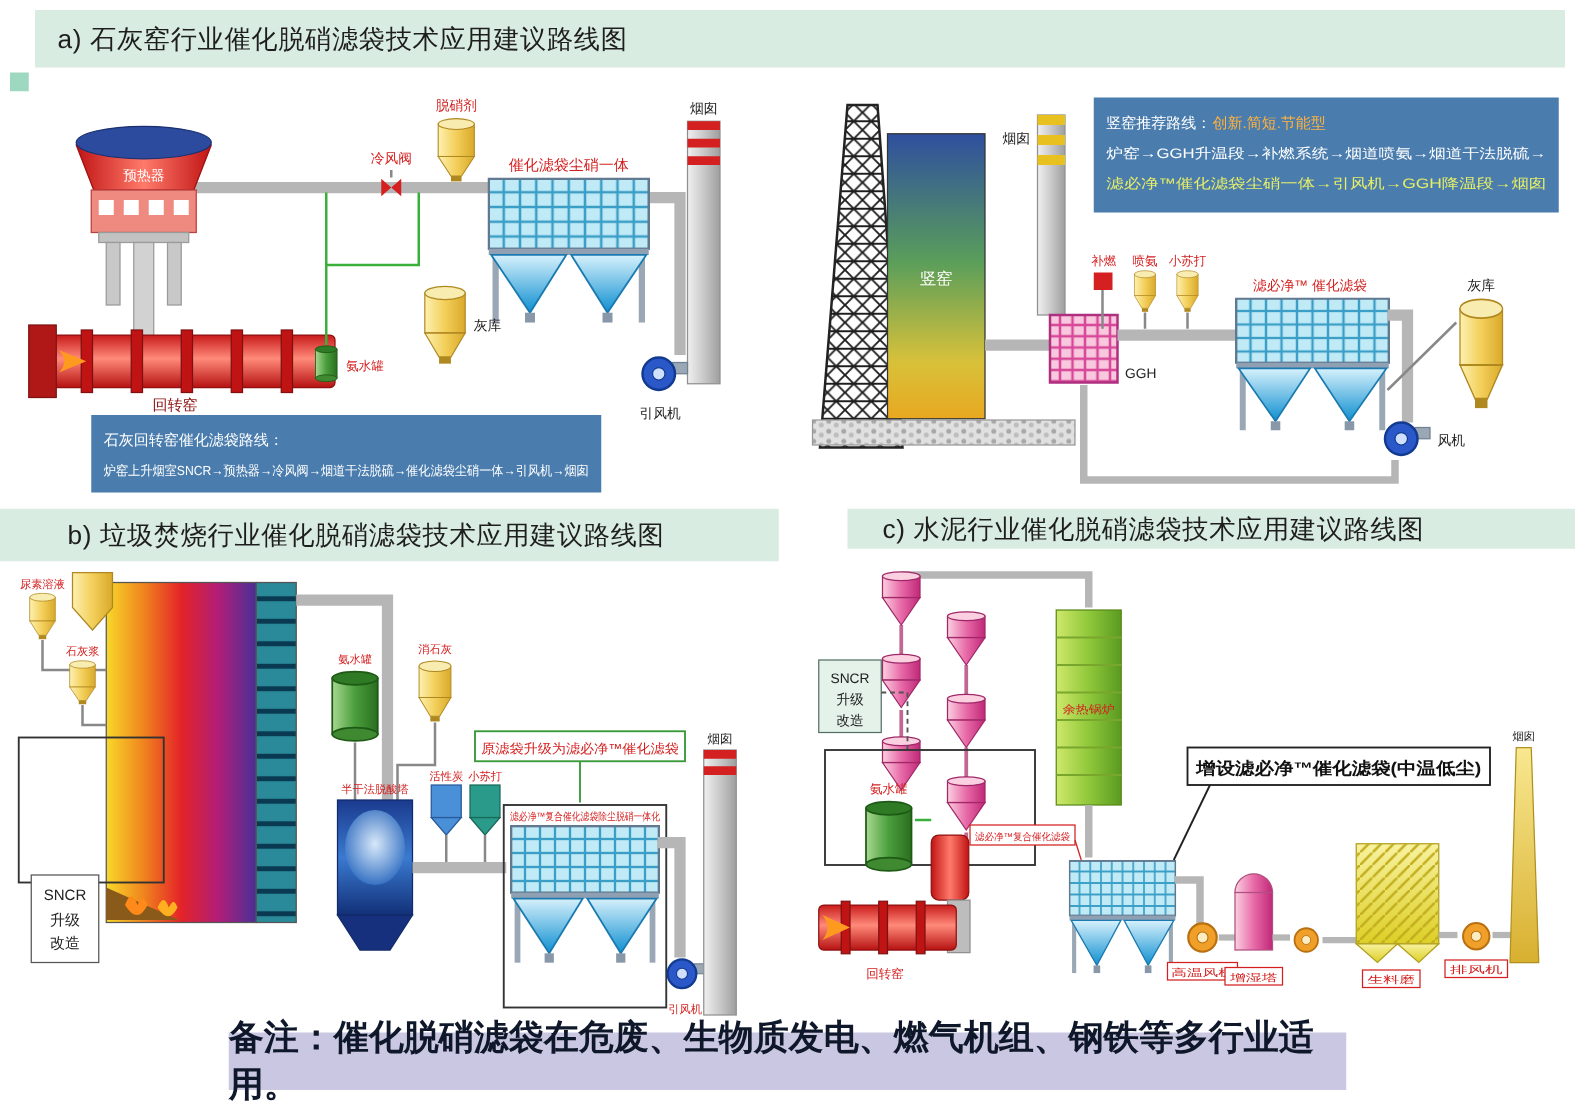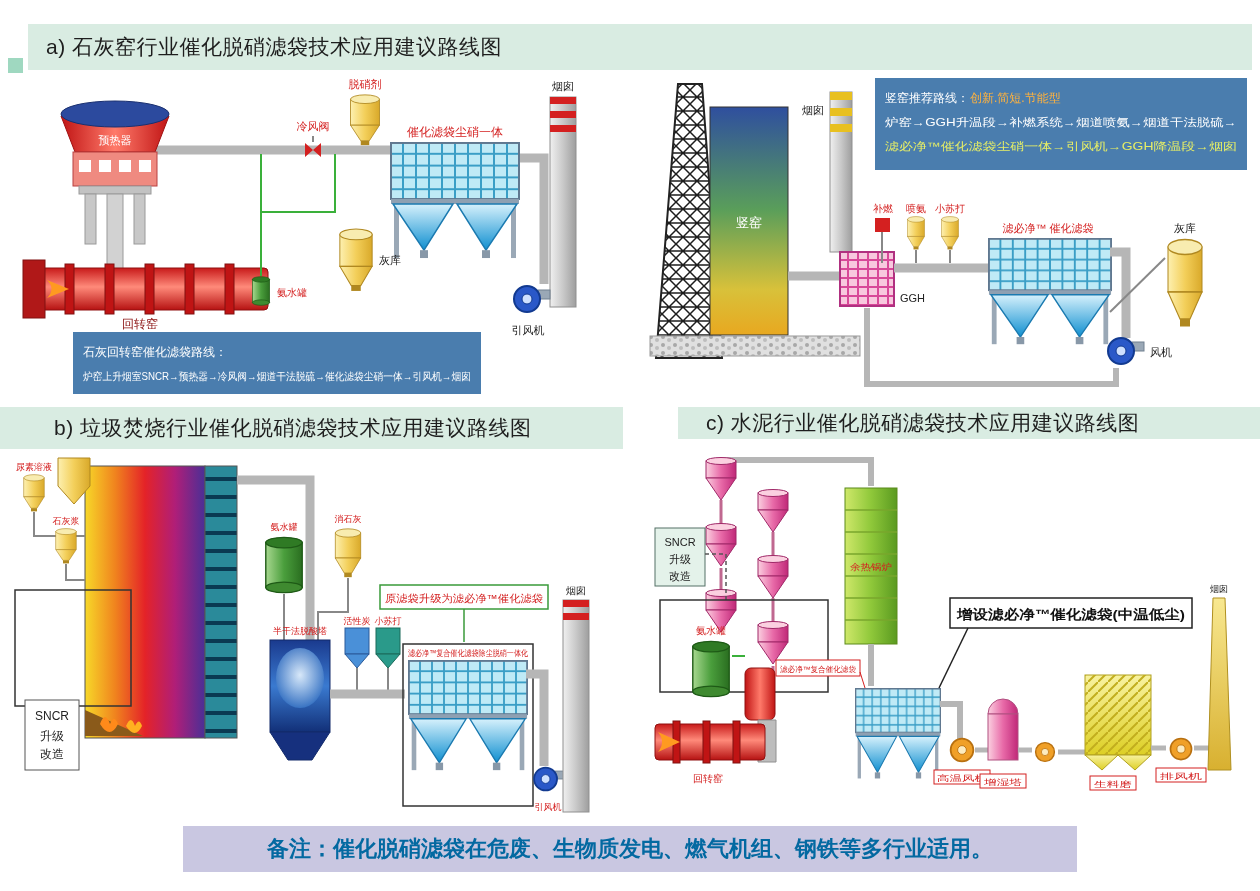--- a/index.html
+++ b/index.html
@@ -1,26 +1,26 @@
 <!DOCTYPE html>
 <html><head>
 <meta charset="utf-8">
 <style>
   * { margin:0; padding:0; box-sizing:border-box; }
   html,body { background:#fff; }
   body { width:1260px; height:891px; position:relative; font-family:"Liberation Sans","DejaVu Sans",sans-serif; }
   .page { position:absolute; left:0; top:0; width:1260px; height:891px; background:#fff; overflow:hidden; }
   .hdr { position:absolute; background:#d9ece2; display:flex; align-items:center; }
   .hdr span { font-size:21px; color:#1e1e1e; letter-spacing:.5px; }
-  #hdr-a { left:28px; top:24px; width:1224px; height:46px; padding-left:18px; }
+  #hdr-a { left:28px; top:8px; width:1224px; height:46px; padding-left:18px; }
   #hdr-b { left:0px; top:407px; width:623px; height:42px; padding-left:54px; }
   #hdr-c { left:630px; top:407px; width:630px; height:32px; padding-left:28px;margin-left:48px; }
   .sq { position:absolute; left:8px; top:58px; width:15px; height:15px; background:#9fd8c0; }
   .note { position:absolute; left:183px; top:826px; width:894px; height:46px; background:#c9c7e1;
-          display:flex; align-items:center; justify-content:center; font-size:22px; font-weight:600; color:#0369a1; }
+          display:flex; align-items:center; justify-content:center; font-size:28px; font-weight:600; color:#0f172a; }
   svg.diag { position:absolute; }
   svg text { font-family:"Liberation Sans","DejaVu Sans",sans-serif; }
   .duct  { stroke:#b6b6b6; stroke-width:9; fill:none; }
   .duct6 { stroke:#b6b6b6; stroke-width:6; fill:none; }
   .duct4 { stroke:#b6b6b6; stroke-width:5; fill:none; }
   .thin  { stroke:#888; stroke-width:2; fill:none; }
   .grn   { stroke:#3ab03a; stroke-width:2; fill:none; }
   .lr { fill:#d42020; } .lk { fill:#222; } .lw { fill:#fff; }
   .s8{font-size:8px}.s9{font-size:9px}.s10{font-size:10px}.s11{font-size:11px}.s12{font-size:12px}.s13{font-size:13px}
 </style>

